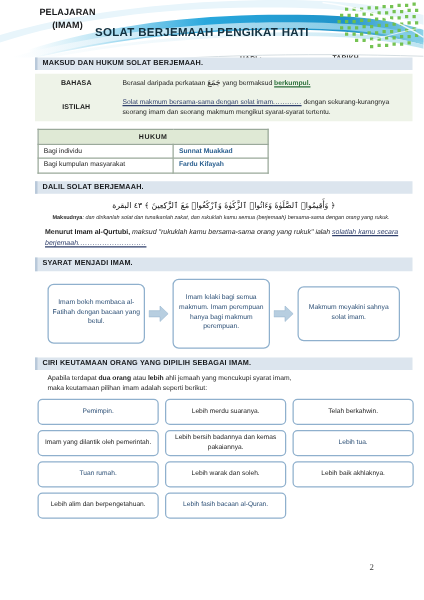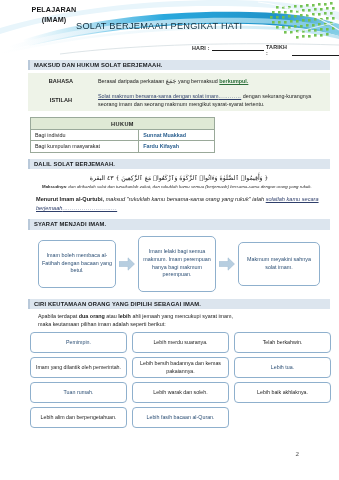--- a/index.html
+++ b/index.html
@@ -19,21 +19,21 @@
     width: 339px;
     height: 480px;
     background: #ffffff;
     box-sizing: border-box;
   }
 
   
   .banner {
     position: relative;
     width: 339px;
-    height: 60px;
+    height: 46px;
     overflow: hidden;
   }
   .banner svg {
     position: absolute;
     top: 0; left: 0;
   }
   .lesson-tag {
     position: absolute;
     left: 16px;
     top: 5px;
@@ -44,21 +44,21 @@
     line-height: 9.5px;
     color: #17181a;
     letter-spacing: .1px;
     z-index: 5;
   }
   .banner-title {
     position: absolute;
     left: 76px;
     top: 21px;
     font-size: 9.2px;
-    font-weight: normal;
+    font-weight: bold;
     color: #12303f;
     letter-spacing: .25px;
     z-index: 5;
     white-space: nowrap;
   }
   .meta-row {
     position: absolute;
     left: 0;
     top: 44px;
     width: 339px;

